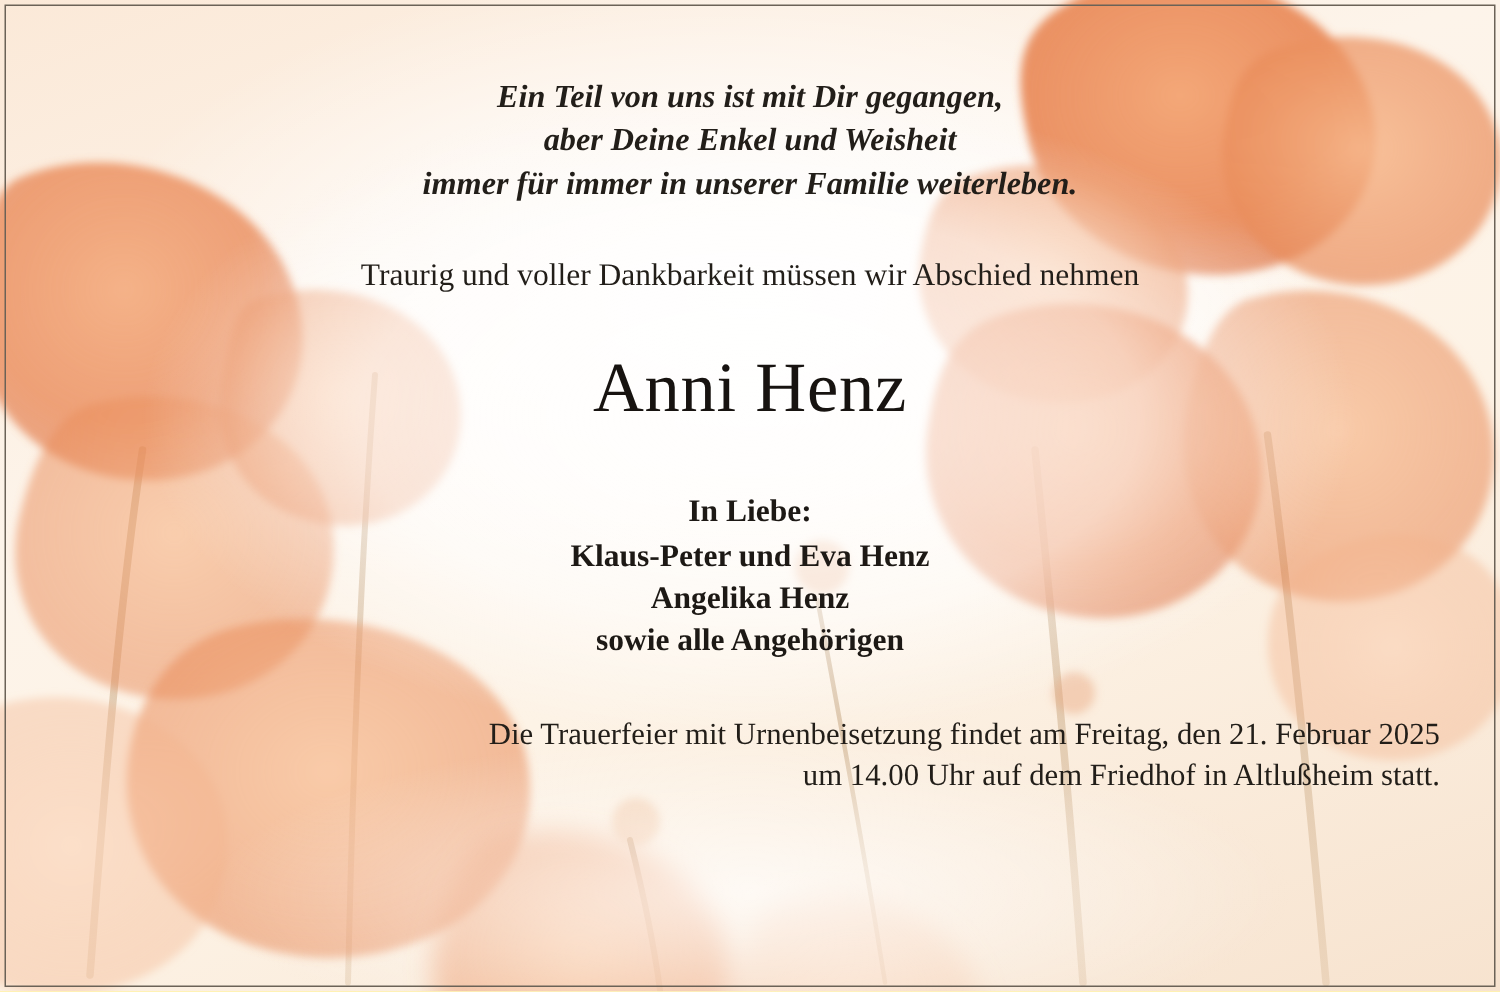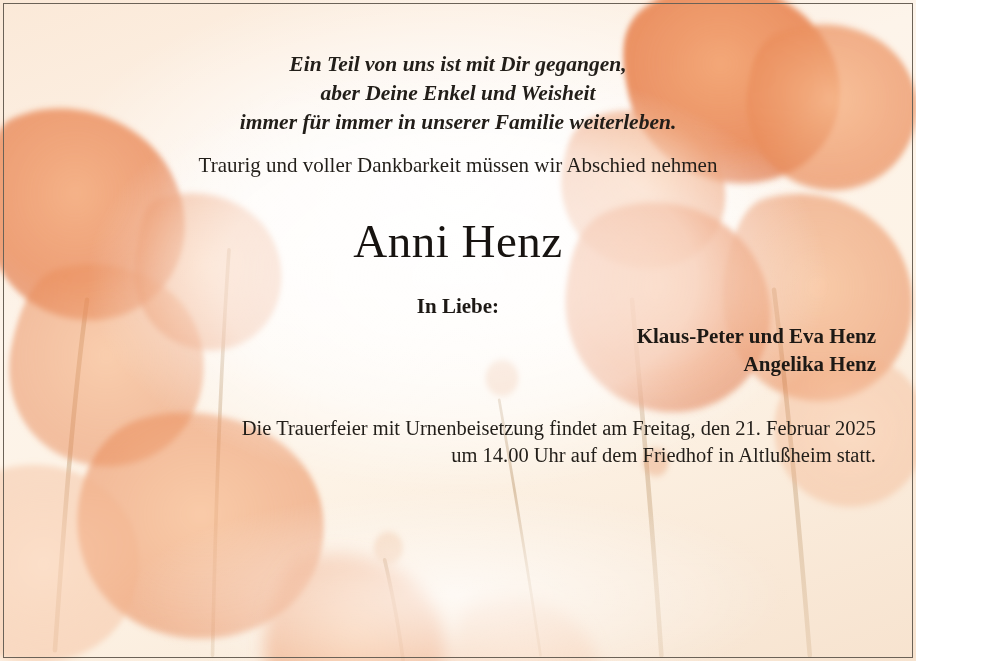--- a/index.html
+++ b/index.html
@@ -6,21 +6,21 @@
     margin: 0;
     padding: 0;
     background: #ffffff;
   }
   body {
     font-family: "Liberation Serif", serif;
   }
 
   .obituary {
     position: relative;
-    width: 916px;
+    width: 1000px;
     height: 661px;
     overflow: hidden;
     background: #fde047;
     box-sizing: border-box;
   }
 
   
   .frame-outer {
     position: absolute;
     left: 3px; top: 3px; right: 3px; bottom: 3px;
@@ -81,21 +81,21 @@
     font-size: 21.5px;
     line-height: 1.35;
     margin-top: 10px;
     color: #221e19;
   }
   .verse .line { display: block; }
 
   .intro {
     font-size: 21px;
     line-height: 1.38;
-    margin-top: 14px;
+    margin-top: 32px;
     color: #221e19;
   }
   .intro .line { display: block; }
 
   .name {
     font-size: 47px;
     line-height: 1.05;
     margin-top: 37px;
     letter-spacing: 0.5px;
     color: #171310;
@@ -107,32 +107,32 @@
     color: #1d1915;
     letter-spacing: 0.4px;
   }
   .dates .star { margin-right: 6px; }
   .dates .gap { display: inline-block; width: 34px; }
   .dates .cross { margin-right: 6px; }
 
   .inlove-title {
     font-size: 21px;
     font-weight: bold;
-    margin-top: 28px;
+    margin-top: 44px;
     color: #1d1915;
   }
 
   .mourners {
     font-size: 21px;
     font-weight: bold;
     line-height: 1.32;
     margin-top: 4px;
     color: #1d1915;
   }
-  .mourners .line { display: block; text-align: right; }
+  .mourners .line { display: block; }
 
   .service {
     font-size: 20.5px;
     line-height: 1.35;
     margin-top: 36px;
     color: #221e19;
   }
   .service .line { display: block; text-align: right; }
 </style>
 </head>
@@ -233,20 +233,21 @@
     </div>
 
     <div class="name">Anni Henz</div>
 
 
     <div class="inlove-title">In Liebe:</div>
 
     <div class="mourners">
       <span class="line">Klaus-Peter und Eva Henz</span>
       <span class="line">Angelika Henz</span>
+      <span class="line">sowie alle Angehörigen</span>
     </div>
 
     <div class="service">
       <span class="line">Die Trauerfeier mit Urnenbeisetzung findet am Freitag, den 21. Februar 2025</span>
       <span class="line">um 14.00 Uhr auf dem Friedhof in Altlußheim statt.</span>
     </div>
 
   </div>
 </div>
 

